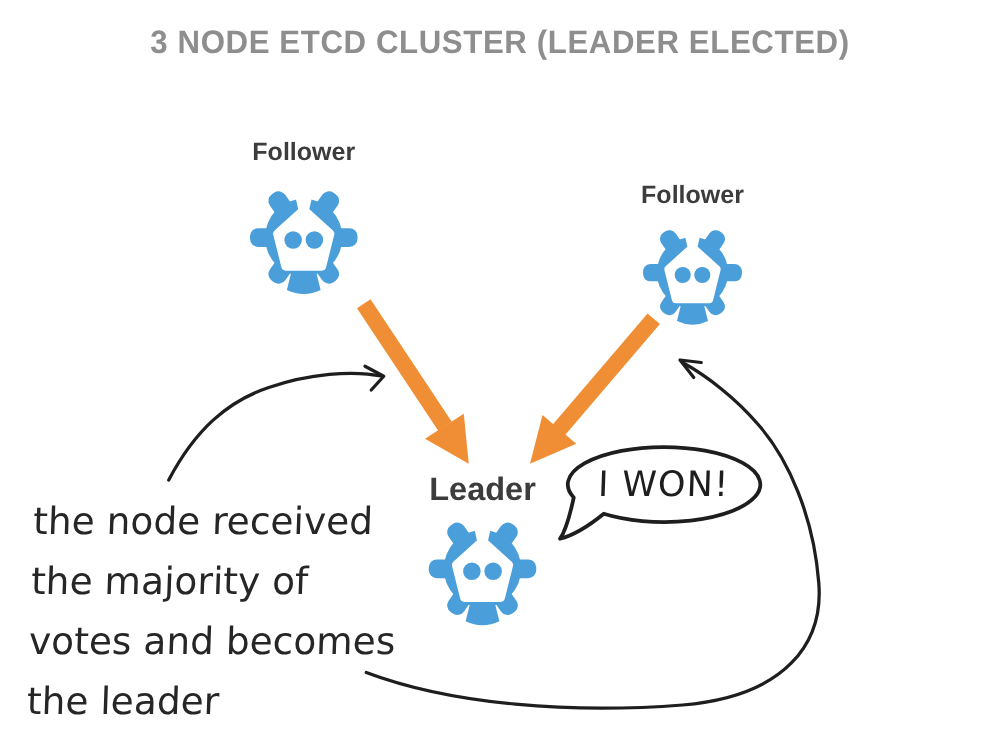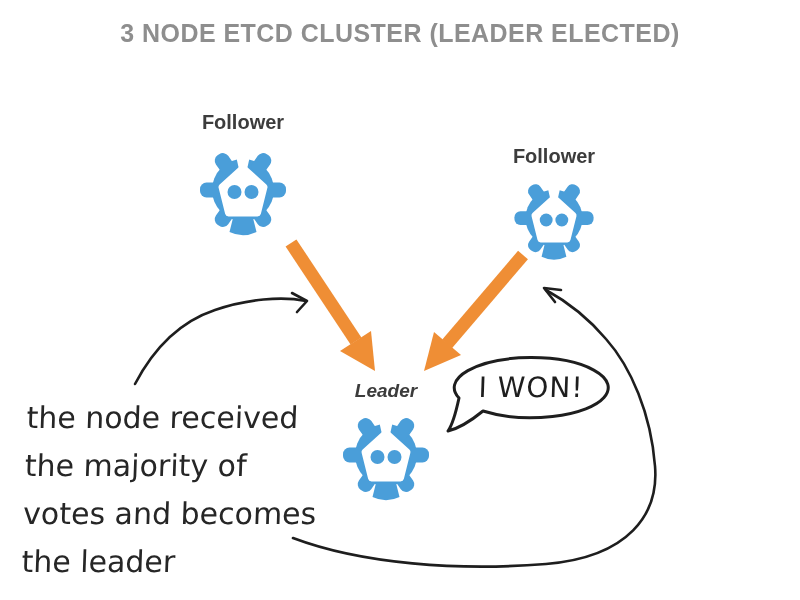--- a/index.html
+++ b/index.html
@@ -40,21 +40,21 @@
     line-height: 24px;
     white-space: nowrap;
   }
   .node-follower-left  { left: 193px; top: 110px; width: 100px; }
   .node-follower-left  .node-label { font-size: 20px; margin-bottom: 8px; }
   .node-follower-left  .gear { width: 100px; height: 100px; }
   .node-follower-right { left: 508px; top: 144px; width: 92px; }
   .node-follower-right .node-label { font-size: 20px; margin-bottom: 6px; }
   .node-follower-right .gear { width: 92px; height: 92px; }
   .node-leader         { left: 336px; top: 380px; width: 100px; }
-  .node-leader         .node-label { font-size: 19px; line-height: 22px; margin-bottom: 5px; font-style: italic; }
+  .node-leader         .node-label { font-size: 26px; line-height: 22px; margin-bottom: 5px; }
   .node-leader         .gear { width: 100px; height: 100px; }
   .bubble-text {
     position: absolute;
     left: 455px;
     top: 371px;
     width: 152px;
     height: 34px;
     line-height: 34px;
     text-align: center;
     font-size: 28px;

